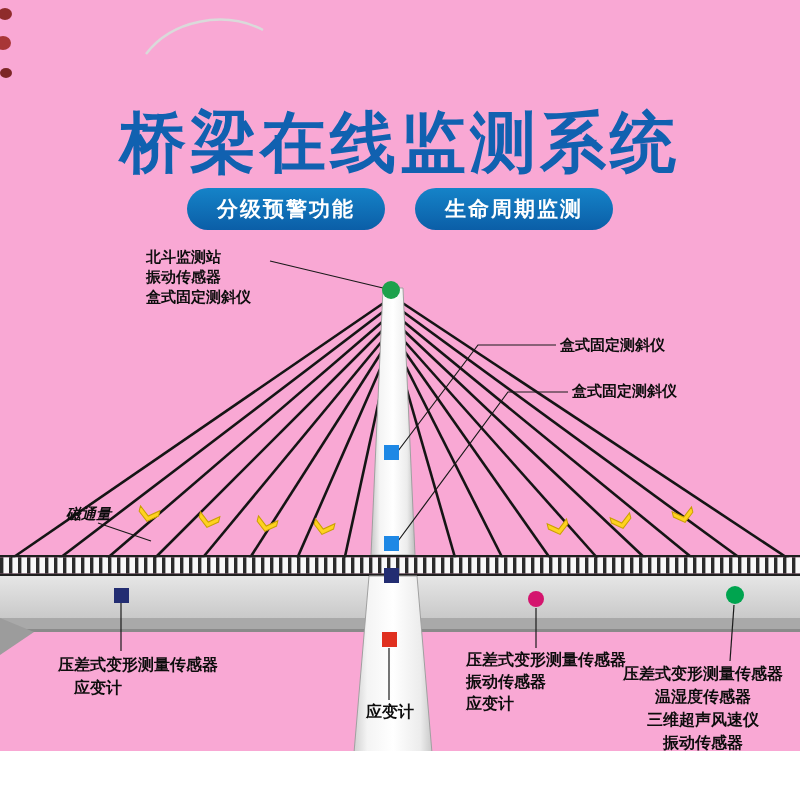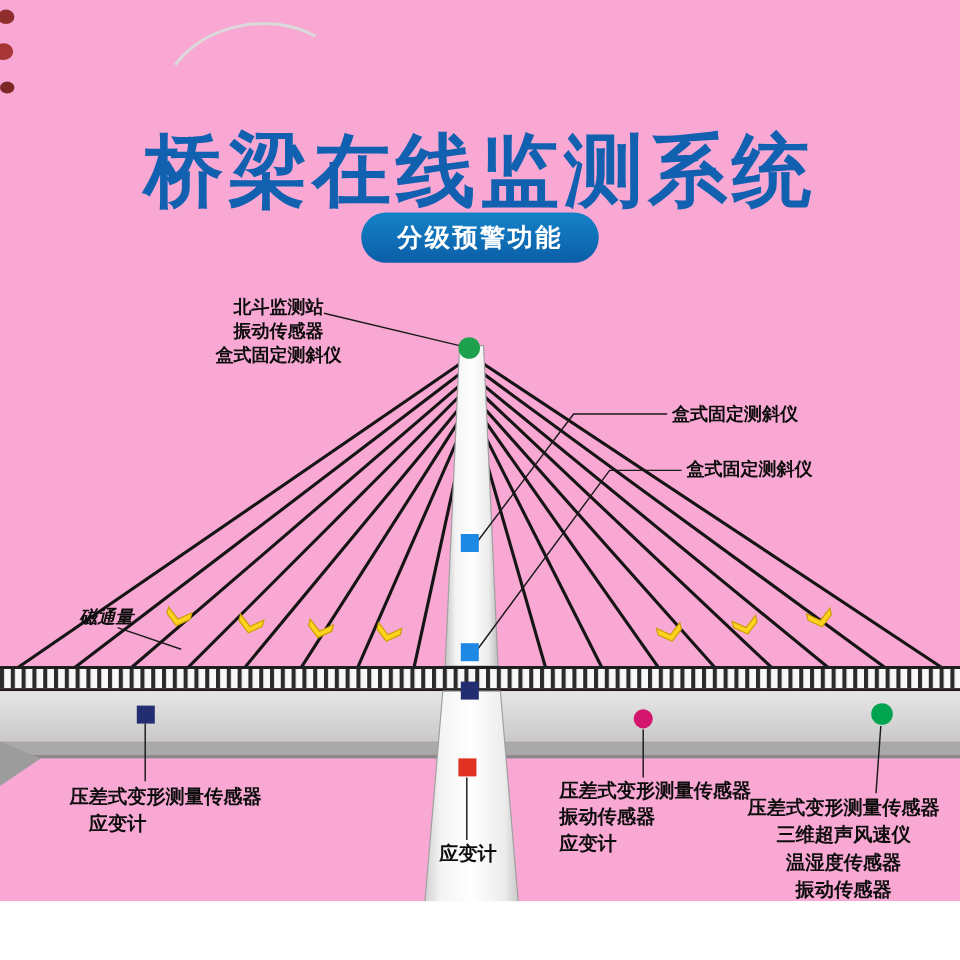--- a/index.html
+++ b/index.html
@@ -10,21 +10,21 @@
   }
   .art { position:absolute; left:0; top:0; width:800px; height:800px; }
 
   .title {
     position:absolute; top:98px; left:0; width:100%; margin:0;
     text-align:center; font-size:66px; font-weight:900;
     letter-spacing:4px; color:#1161b0;
   }
 
   .badges {
-    position:absolute; top:177px; left:0; width:100%;
+    position:absolute; top:188px; left:0; width:100%;
     display:flex; justify-content:center; gap:30px;
   }
   .badge {
     display:inline-block; padding:7px 30px; border-radius:21px;
     background:linear-gradient(180deg,#1583c8,#0b5ea7);
     color:#ffffff; font-size:21px; font-weight:700; letter-spacing:2px;
   }
 
   
   .marker { position:absolute; box-sizing:border-box; }
@@ -33,21 +33,21 @@
   .m-blue-up     { left:384px; top:445px; width:15px; height:15px; }
   .m-blue-low    { left:384px; top:536px; width:15px; height:15px; }
   .m-navy-pylon  { left:384px; top:568px; width:15px; height:15px; }
   .m-navy-left   { left:114px; top:588px; width:15px; height:15px; }
   .m-red         { left:382px; top:632px; width:15px; height:15px; }
   .m-magenta     { left:528px; top:591px; width:16px; height:16px; }
   .m-right-green { left:726px; top:586px; width:18px; height:18px; }
 
   
   .lb { position:absolute; font-size:15px; font-weight:700; color:#0d0d0d; white-space:nowrap; }
-  .lb-tower-top    { left:146px; top:247px; width:172px; text-align:center; line-height:20px; }
+  .lb-tower-top    { left:146px; top:247px; width:172px; line-height:20px; }
   .lb-incl-upper   { left:560px; top:336px; }
   .lb-incl-lower   { left:572px; top:382px; }
   .lb-flux         { left:66px;  top:505px;font-style:italic; }
   .lb-deck-left    { left:58px;  top:653px; font-size:16px; line-height:23px; }
   .lb-deck-left .indent { margin-left:16px; }
   .lb-pylon-bottom { left:350px; top:702px; width:80px; text-align:center; font-size:16px; }
   .lb-mid-right    { left:466px; top:649px; font-size:16px; line-height:22px; }
   .lb-far-right    { left:612px; top:662px; width:182px; text-align:center; font-size:16px; line-height:23px; white-space:normal; }
 </style>
 </head>
@@ -149,20 +149,21 @@
       <path d="M389,648 L389,700"></path>
       <path d="M536,608 L536,648"></path>
       <path d="M734,605 L730,661"></path>
     </g>
   </svg>
 
   <h1 class="title">桥梁在线监测系统</h1>
 
   <div class="badges">
     <span class="badge">分级预警功能</span>
+    <span class="badge">生命周期监测</span>
   </div>
 
   <div class="marker round m-top-green" style="background-color: rgb(29, 161, 76);"></div>
   <div class="marker m-blue-up" style="background-color: rgb(30, 136, 229);"></div>
   <div class="marker m-blue-low" style="background-color: rgb(30, 136, 229);"></div>
   <div class="marker m-navy-pylon" style="background-color: rgb(35, 45, 114);"></div>
   <div class="marker m-navy-left" style="background-color: rgb(35, 45, 114);"></div>
   <div class="marker m-red" style="background-color: rgb(224, 48, 31);"></div>
   <div class="marker round m-magenta" style="background-color: rgb(212, 21, 110);"></div>
   <div class="marker round m-right-green" style="background-color: rgb(0, 164, 79);"></div>
@@ -185,19 +186,19 @@
   <div class="lb lb-pylon-bottom">应变计</div>
 
   <div class="lb lb-mid-right">
     <div>压差式变形测量传感器</div>
     <div>振动传感器</div>
     <div>应变计</div>
   </div>
 
   <div class="lb lb-far-right">
     <div>压差式变形测量传感器</div>
+    <div>温湿度传感器</div>
     <div>三维超声风速仪</div>
-    <div>温湿度传感器</div>
     <div>振动传感器</div>
     <div>应变计</div>
   </div>
 
 </div>
 
 </body></html>

